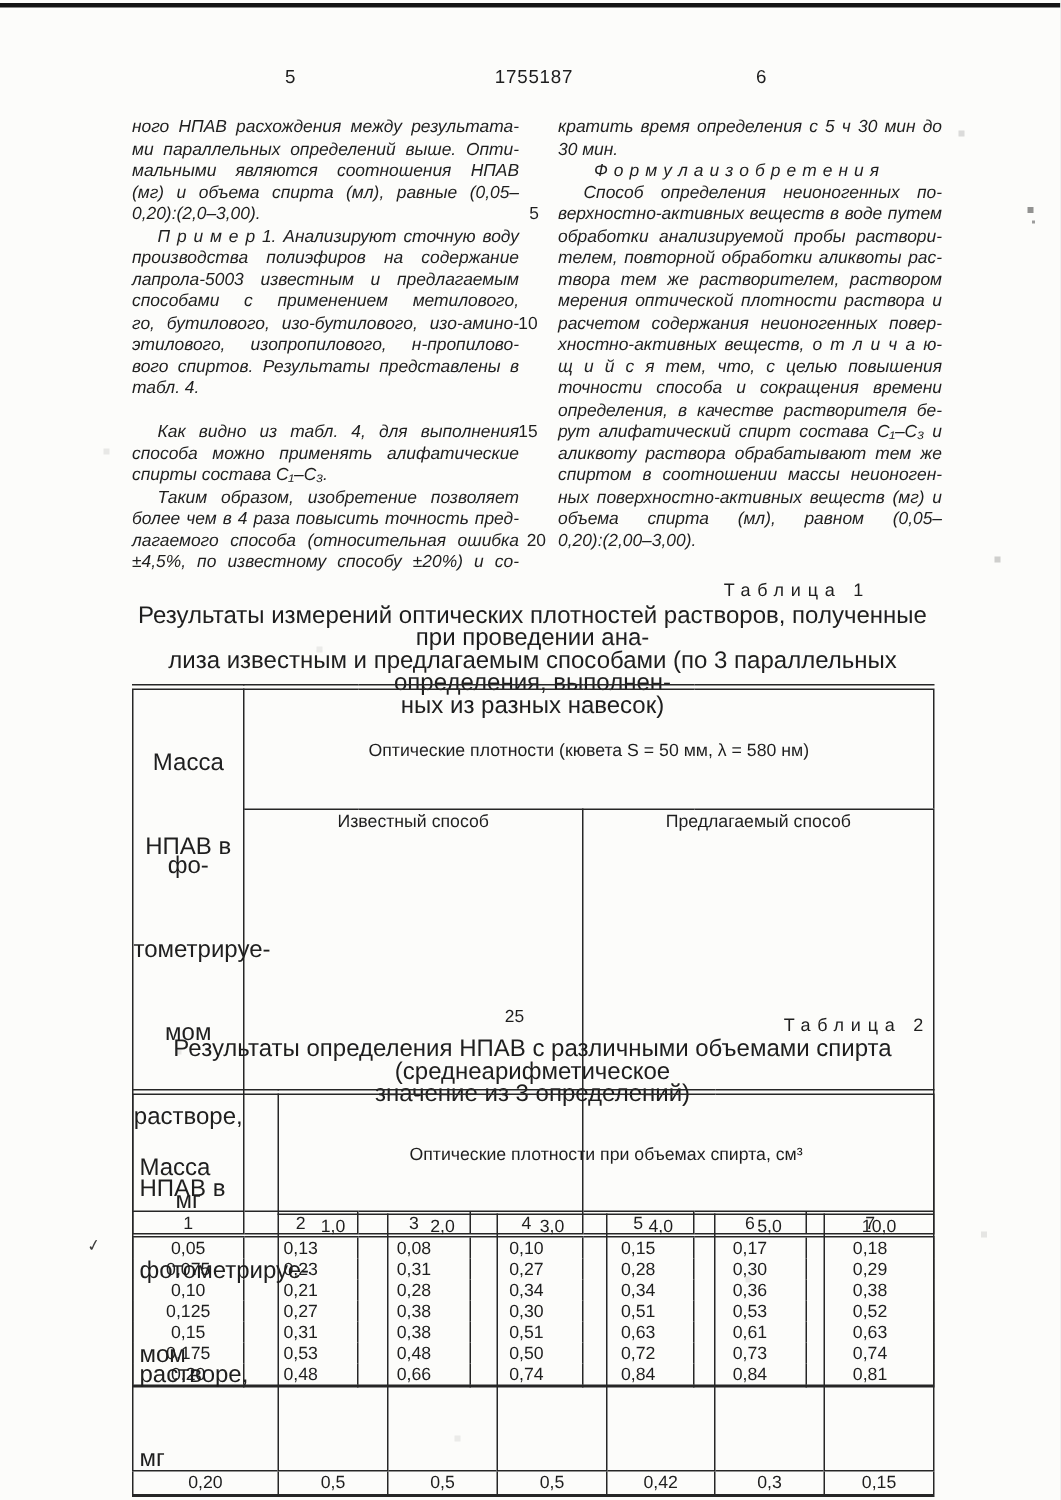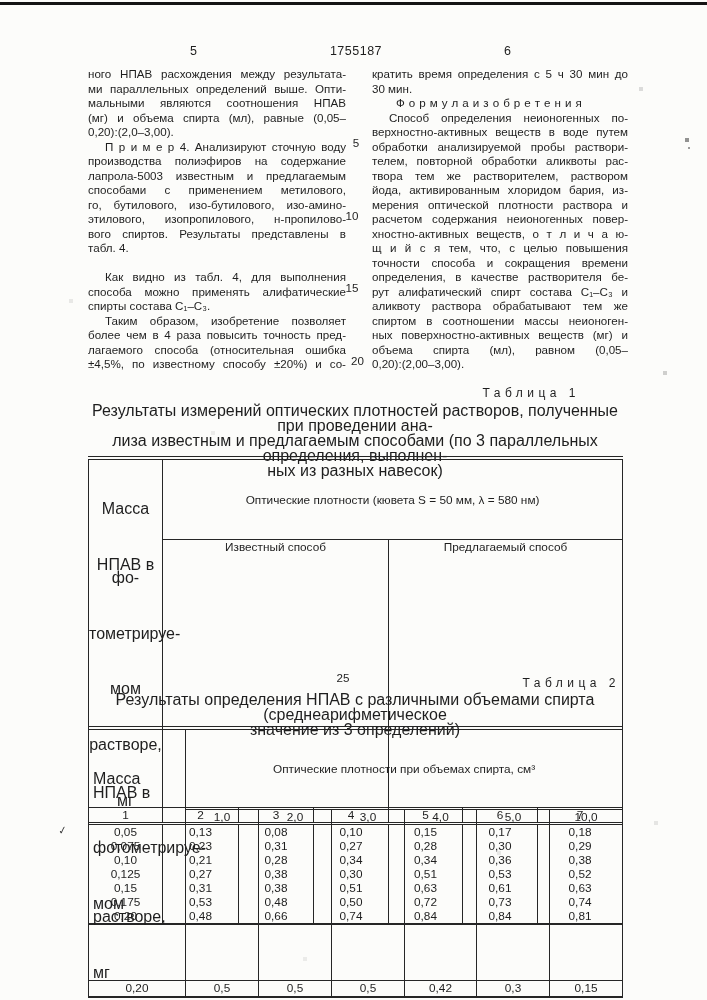--- a/index.html
+++ b/index.html
@@ -9,21 +9,21 @@
     font-family:"Liberation Sans",sans-serif;
     overflow:hidden;
   }
   .toprule{position:absolute;left:0;top:2px;width:707px;height:3px;background:#141414;}
   
   .hdr span{position:absolute;top:44px;font-size:12.5px;}
   .hdr .pn-left{left:190px;}
   .hdr .patent{left:313px;width:86px;text-align:center;letter-spacing:.5px;}
   .hdr .pn-right{left:504px;}
   
-  .col{position:absolute;top:67px;font-size:11.6px;line-height:14.5px;}
+  .col{position:absolute;top:78px;font-size:11.6px;line-height:14.5px;font-style:italic;}
   #left-col{left:88px;width:258px;}
   #right-col{left:372px;width:256px;}
   .ln{text-align:justify;text-align-last:justify;height:14.5px;white-space:normal;}
   .ln.nj{text-align:left;text-align-last:left;}
   .ln.ind{padding-left:17px;}
   .ln.frm{padding-left:24px;text-align:left;text-align-last:left;letter-spacing:.4px;}
   .ln.blank{height:14.5px;}
   
   .gutter span{position:absolute;width:24px;text-align:center;font-size:11.6px;}
   
@@ -80,21 +80,21 @@
     <span class="patent">1755187</span>
     <span class="pn-right">6</span>
   </div>
 
   <div class="col" id="left-col">
       <div class="ln">ного НПАВ расхождения между результата-</div>
       <div class="ln">ми параллельных определений выше. Опти-</div>
       <div class="ln">мальными являются соотношения НПАВ</div>
       <div class="ln">(мг) и объема спирта (мл), равные (0,05–</div>
       <div class="ln nj">0,20):(2,0–3,00).</div>
-      <div class="ln ind">П р и м е р 4. Анализируют сточную воду</div>
+      <div class="ln ind">П р и м е р 1. Анализируют сточную воду</div>
       <div class="ln">производства полиэфиров на содержание</div>
       <div class="ln">лапрола-5003 известным и предлагаемым</div>
       <div class="ln">способами с применением метилового,</div>
       <div class="ln">го, бутилового, изо-бутилового, изо-амино-</div>
       <div class="ln">этилового, изопропилового, н-пропилово-</div>
       <div class="ln">вого спиртов. Результаты представлены в</div>
       <div class="ln nj">табл. 4.</div>
       <div class="ln blank"></div>
       <div class="ln ind">Как видно из табл. 4, для выполнения</div>
       <div class="ln">способа можно применять алифатические</div>
@@ -106,21 +106,20 @@
     </div>
   <div class="col" id="right-col">
       <div class="ln">кратить время определения с 5 ч 30 мин до</div>
       <div class="ln nj">30 мин.</div>
       <div class="ln frm">Ф о р м у л а  и з о б р е т е н и я</div>
       <div class="ln ind">Способ определения неионогенных по-</div>
       <div class="ln">верхностно-активных веществ в воде путем</div>
       <div class="ln">обработки анализируемой пробы раствори-</div>
       <div class="ln">телем, повторной обработки аликвоты рас-</div>
       <div class="ln">твора тем же растворителем, раствором</div>
-      <div class="ln">йода, активированным хлоридом бария, из-</div>
       <div class="ln">мерения оптической плотности раствора и</div>
       <div class="ln">расчетом содержания неионогенных повер-</div>
       <div class="ln">хностно-активных веществ, о т л и ч а ю-</div>
       <div class="ln">щ и й с я  тем, что, с целью повышения</div>
       <div class="ln">точности способа и сокращения времени</div>
       <div class="ln">определения, в качестве растворителя бе-</div>
       <div class="ln">рут алифатический спирт состава С₁–С₃ и</div>
       <div class="ln">аликвоту раствора обрабатывают тем же</div>
       <div class="ln">спиртом в соотношении массы неионоген-</div>
       <div class="ln">ных поверхностно-активных веществ (мг) и</div>

